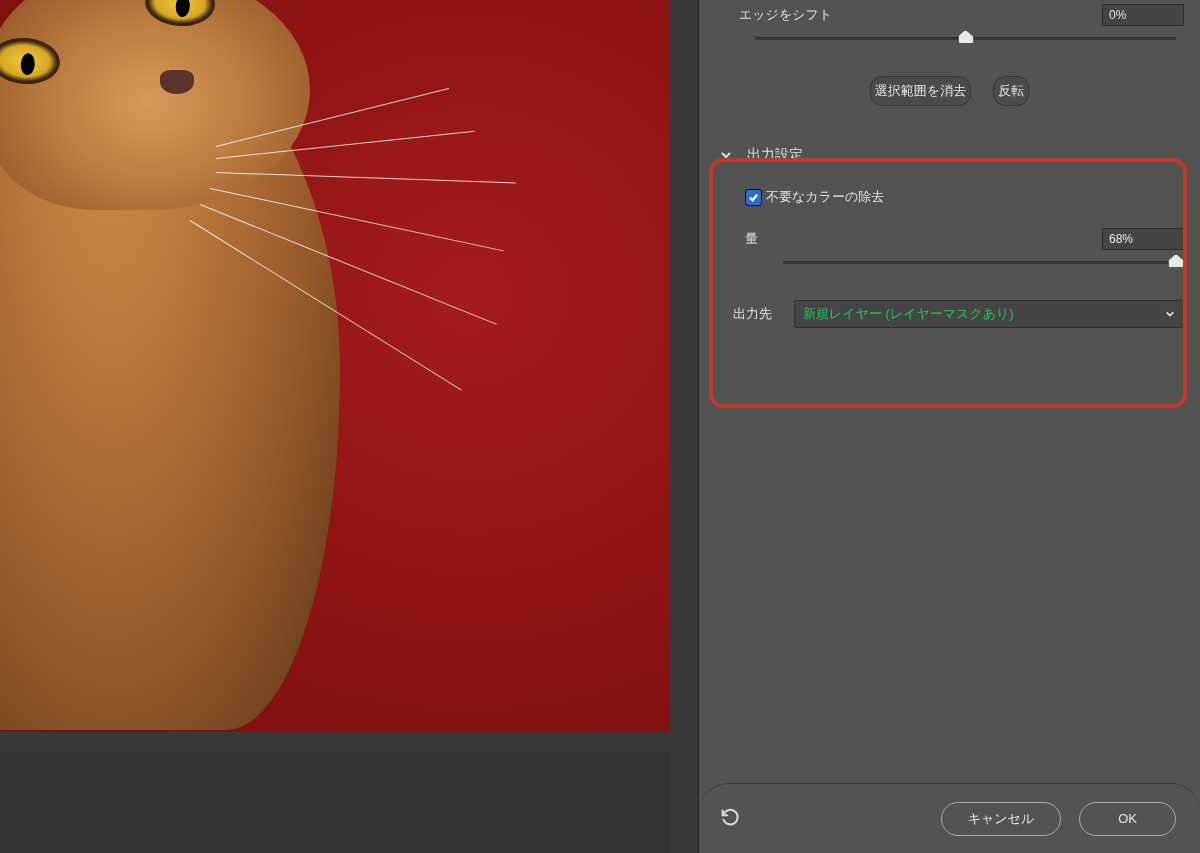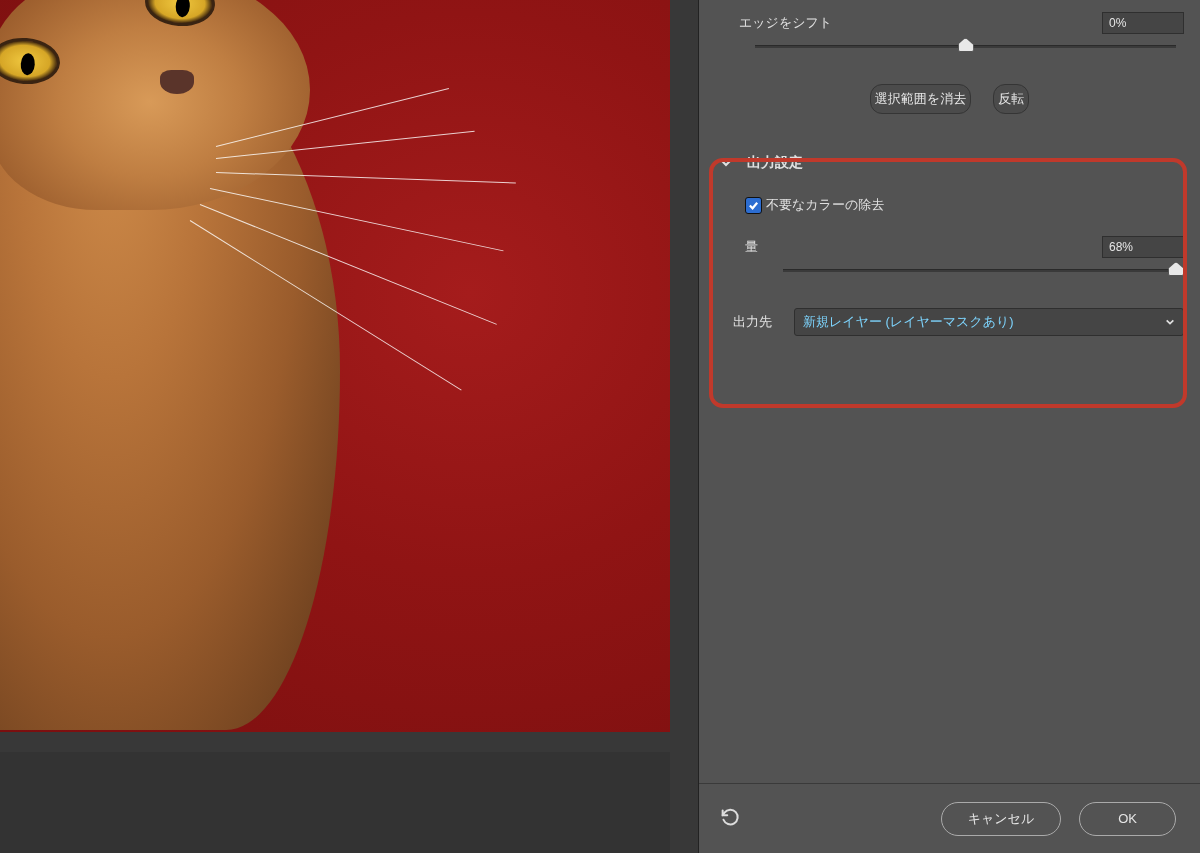--- a/index.html
+++ b/index.html
@@ -173,21 +173,20 @@
     width: 478px;
     height: 250px;
     border: 4px solid #c0392b;
     border-radius: 14px;
     pointer-events: none;
   }
 
   .section-head {
     display:flex; align-items:center; gap:14px;
     padding: 6px 0;
-    font-weight: bold;
   }
   .chev {
     width: 14px; height: 14px;
     display:flex; align-items:center; justify-content:center;
   }
   .chev svg { stroke:#e0e0e0; }
 
   .checkbox {
     width:17px; height:17px; border:1px solid #111; border-radius:3px;
     background:#2c6dd1;
@@ -196,28 +195,29 @@
   }
   .checkbox svg { stroke:#fff; }
 
   .dropdown {
     flex:1; height:28px;
     background:#454545;
     border:1px solid #2f2f2f;
     border-radius:3px;
     display:flex; align-items:center; justify-content:space-between;
     padding:0 8px;
-    color:#7dd3fc;
+    color:#22c55e;
   }
 
   .footer {
     position:absolute; left:0; bottom:0; right:0; height:70px;
     border-top:1px solid #3a3a3a;
     display:flex; align-items:center; justify-content:space-between;
     padding:0 24px 0 20px;
+    border-radius:29px;
   }
   .reset-ico svg { stroke:#ddd; }
   .reset-ico { cursor:pointer; }
 
   
   .whisker {
     position:absolute; height:1px; background: rgba(255,255,255,0.8);
     transform-origin: left center;
   }
 </style>
@@ -246,21 +246,21 @@
     <div class="whisker" style="left:190px; top:220px; width:320px; transform:rotate(32deg);"></div>
   </div>
   <div class="canvas-bottom"></div>
 </div>
 <div class="canvas-below"></div>
 <div class="gap-strip"></div>
 
 <div class="side-panel">
   <div class="panel-content">
 
-    <div class="row" style="margin-top:12px; justify-content:space-between; padding-left:24px;align-items:center;">
+    <div class="row" style="margin-top:4px; justify-content:space-between; padding-left:24px;align-items:center;">
       <span class="label">エッジをシフト</span>
       <div class="num-field">
           <span>0%</span>
         </div>
     </div>
     <div class="slider">
       <div class="slider-track"></div>
       <div class="slider-knob" style="left:50%;"></div>
     </div>
 

